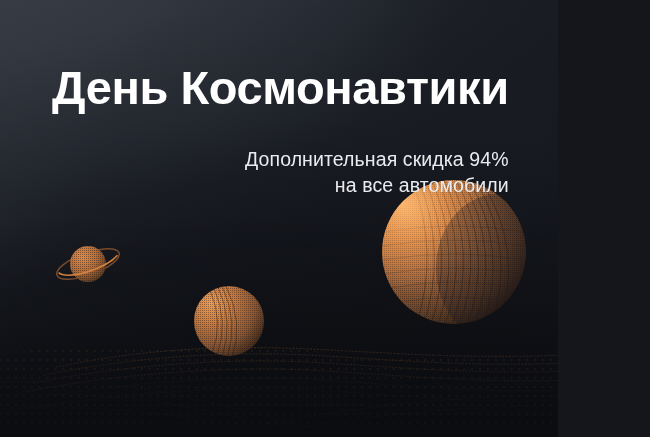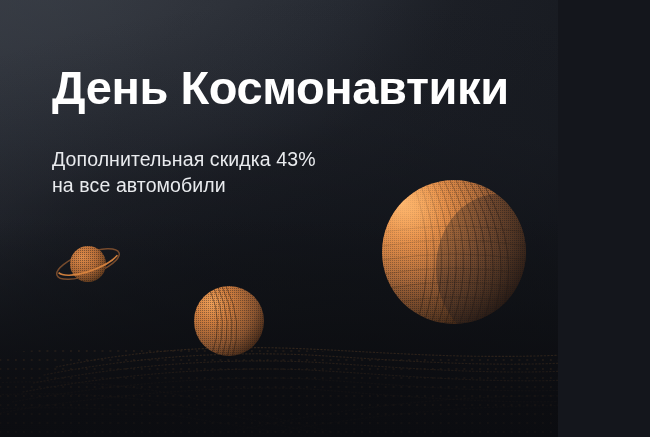--- a/index.html
+++ b/index.html
@@ -7,20 +7,21 @@
     padding: 0;
     background: #14161c;
   }
   #banner {
     position: relative;
     width: 558px;
     height: 437px;
     overflow: hidden;
     font-family: "Liberation Sans", sans-serif;
     background: #1b1e25;
+    text-align: right;
   }
 
   
   .bg-base {
     position: absolute;
     inset: 0;
     background:
       radial-gradient(ellipse 520px 300px at 8% -8%,
         #373c44 0%, #31353d 28%, #262a32 58%, #1d2027 80%, #1b1e25 100%);
   }
@@ -311,17 +312,17 @@
         <path d="M250 120 C 330 104 430 86 540 78 C 620 72 690 72 730 74"></path>
         <path d="M290 120 C 370 106 470 92 570 86 C 650 82 700 82 730 84"></path>
       </g>
     </svg>
   </div>
 
   <div class="bg-bottomfade"></div>
 
   <div class="text-block">
     <h1 class="title">День Космонавтики</h1>
-    <p class="subtitle">Дополнительная скидка 43%
+    <p class="subtitle">Дополнительная скидка 94%
 на все автомобили</p>
   </div>
 
 </div>
 
 </body></html>

